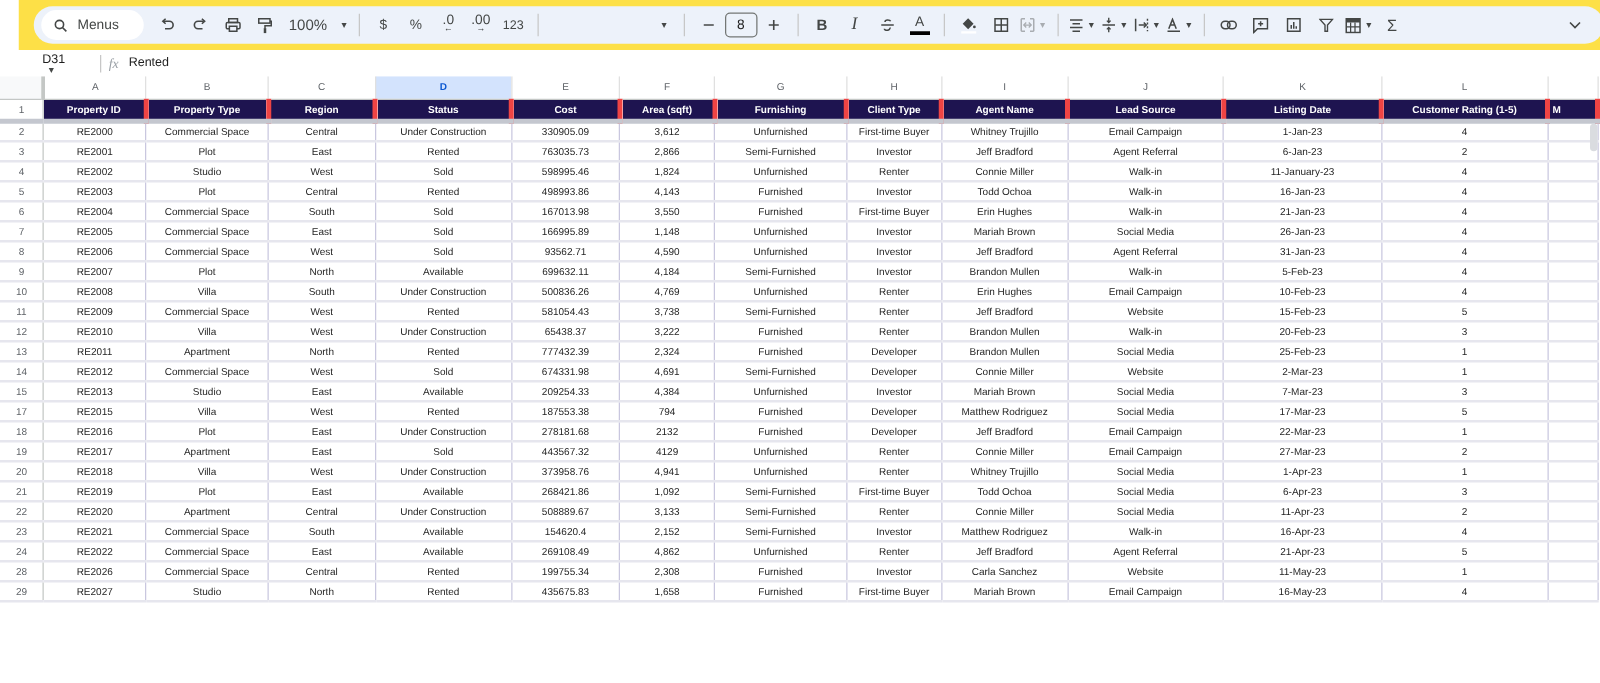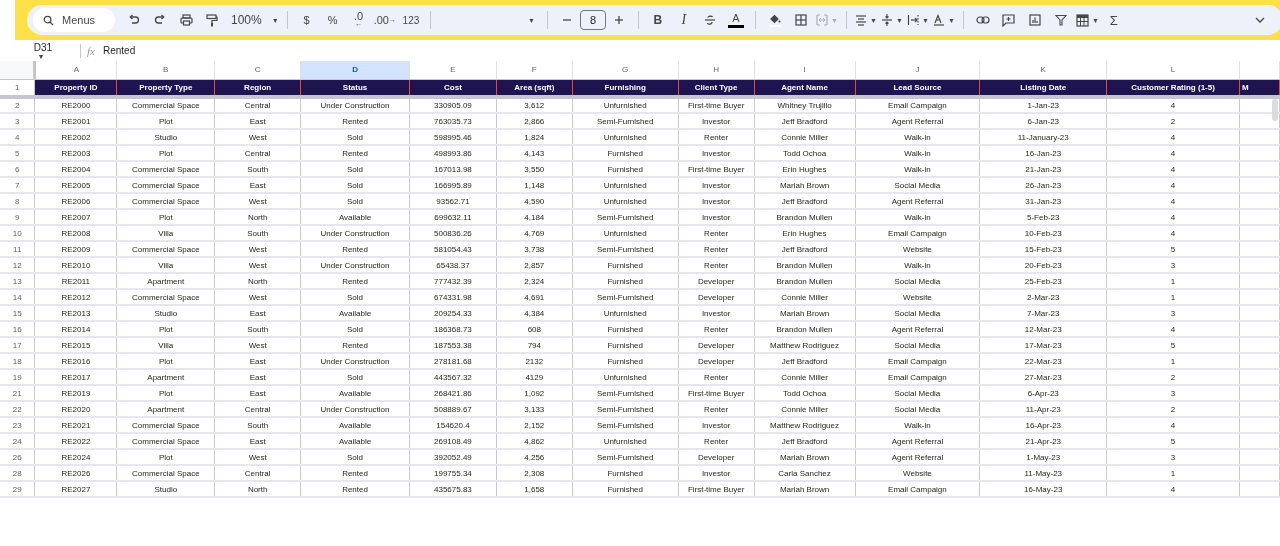--- a/index.html
+++ b/index.html
@@ -31,21 +31,21 @@
   .fx { font-style: italic; color: #9aa0a6; font-family: "Liberation Serif", serif; font-size: 11px; margin-right: 8px; }
 
   
   .grid { position: absolute; left: 0; top: 61px; width: 1280px; height: 485px; overflow: hidden; }
   table { border-collapse: collapse; table-layout: fixed; font-size: 8px; }
   td, th { border-right: 1px solid #c9c7df; border-bottom: 1px solid #e2e3e8; text-align: center; white-space: nowrap; overflow: hidden; height: 16px; padding: 0 2px; font-weight: normal; }
   .col-hdr th { background: #ffffff; color: #5f6368; height: 18px; border-bottom: 1px solid #c4c7c5; border-right: 1px solid #e0e0e0; font-size: 8px; }
   .col-hdr th.sel { background: #d3e3fd; color: #0b57d0; font-weight: bold; }
   .col-hdr th.corner { background: #f8f9fa; border-right: 3px solid #c4c7c5; }
   .rownum { background: #ffffff; color: #5f6368; width: 35px; border-right: 1px solid #c4c7c5; }
-  tr.header-row td { background: #1e1450; color: #ffffff; font-weight: bold; height: 18px; border-right: 1px solid #ef4444; border-bottom: 4px solid #c4c7cf; }
+  tr.header-row td { background: #1e1450; color: #ffffff; font-weight: bold; height: 18px; border-right: 4px solid #ef4444; border-bottom: 4px solid #c4c7cf; }
   tr.header-row td.rownum { background: #ffffff; color: #5f6368; font-weight: normal; border-right: 1px solid #c4c7c5; }
   tr.data-row td { border-bottom: 2px solid #e6e6ee; }
   .scrollbar { position: absolute; right: 2px; top: 38px; width: 6px; height: 22px; background: #dadce0; border-radius: 3px; }
 </style>
 </head>
 <body>
 
 <div class="toolbar-wrap">
   <div class="toolbar">
     <div class="menus-pill">
@@ -89,21 +89,21 @@
     <div class="tb-btn">
         <span>$</span>
       </div>
     <div class="tb-btn">
         <span>%</span>
       </div>
     <div class="tb-btn" style="flex-direction:column;line-height:8px;">
       <span>.0</span>
       <span style="font-size:7px;">←</span>
     </div>
-    <div class="tb-btn" style="line-height:8px;">
+    <div class="tb-btn" style="flex-direction:column;line-height:8px;">
       <span>.00</span>
       <span style="font-size:7px;">→</span>
     </div>
     <div class="tb-btn" style="font-size:10px">
         <span>123</span>
       </div>
     <div class="tb-sep"></div>
     <div class="tb-btn font-family-box">
       <span class="tb-caret">▼</span>
     </div>
@@ -459,21 +459,21 @@
           <td>5</td>
           <td></td>
         </tr>
         <tr class="data-row">
           <td class="rownum">12</td>
           <td>RE2010</td>
           <td>Villa</td>
           <td>West</td>
           <td>Under Construction</td>
           <td>65438.37</td>
-          <td>2,857</td>
+          <td>3,222</td>
           <td>Furnished</td>
           <td>Renter</td>
           <td>Brandon Mullen</td>
           <td>Walk-in</td>
           <td>20-Feb-23</td>
           <td>3</td>
           <td></td>
         </tr>
         <tr class="data-row">
           <td class="rownum">13</td>
@@ -517,36 +517,20 @@
           <td>4,384</td>
           <td>Unfurnished</td>
           <td>Investor</td>
           <td>Mariah Brown</td>
           <td>Social Media</td>
           <td>7-Mar-23</td>
           <td>3</td>
           <td></td>
         </tr>
         <tr class="data-row">
-          <td class="rownum">16</td>
-          <td>RE2014</td>
-          <td>Plot</td>
-          <td>South</td>
-          <td>Sold</td>
-          <td>186368.73</td>
-          <td>608</td>
-          <td>Furnished</td>
-          <td>Renter</td>
-          <td>Brandon Mullen</td>
-          <td>Agent Referral</td>
-          <td>12-Mar-23</td>
-          <td>4</td>
-          <td></td>
-        </tr>
-        <tr class="data-row">
           <td class="rownum">17</td>
           <td>RE2015</td>
           <td>Villa</td>
           <td>West</td>
           <td>Rented</td>
           <td>187553.38</td>
           <td>794</td>
           <td>Furnished</td>
           <td>Developer</td>
           <td>Matthew Rodriguez</td>
@@ -578,20 +562,36 @@
           <td>East</td>
           <td>Sold</td>
           <td>443567.32</td>
           <td>4129</td>
           <td>Unfurnished</td>
           <td>Renter</td>
           <td>Connie Miller</td>
           <td>Email Campaign</td>
           <td>27-Mar-23</td>
           <td>2</td>
+          <td></td>
+        </tr>
+        <tr class="data-row">
+          <td class="rownum">20</td>
+          <td>RE2018</td>
+          <td>Villa</td>
+          <td>West</td>
+          <td>Under Construction</td>
+          <td>373958.76</td>
+          <td>4,941</td>
+          <td>Unfurnished</td>
+          <td>Renter</td>
+          <td>Whitney Trujillo</td>
+          <td>Social Media</td>
+          <td>1-Apr-23</td>
+          <td>1</td>
           <td></td>
         </tr>
         <tr class="data-row">
           <td class="rownum">21</td>
           <td>RE2019</td>
           <td>Plot</td>
           <td>East</td>
           <td>Available</td>
           <td>268421.86</td>
           <td>1,092</td>
@@ -645,36 +645,20 @@
           <td>4,862</td>
           <td>Unfurnished</td>
           <td>Renter</td>
           <td>Jeff Bradford</td>
           <td>Agent Referral</td>
           <td>21-Apr-23</td>
           <td>5</td>
           <td></td>
         </tr>
         <tr class="data-row">
-          <td class="rownum">26</td>
-          <td>RE2024</td>
-          <td>Plot</td>
-          <td>West</td>
-          <td>Sold</td>
-          <td>392052.49</td>
-          <td>4,256</td>
-          <td>Semi-Furnished</td>
-          <td>Developer</td>
-          <td>Mariah Brown</td>
-          <td>Agent Referral</td>
-          <td>1-May-23</td>
-          <td>3</td>
-          <td></td>
-        </tr>
-        <tr class="data-row">
           <td class="rownum">28</td>
           <td>RE2026</td>
           <td>Commercial Space</td>
           <td>Central</td>
           <td>Rented</td>
           <td>199755.34</td>
           <td>2,308</td>
           <td>Furnished</td>
           <td>Investor</td>
           <td>Carla Sanchez</td>

